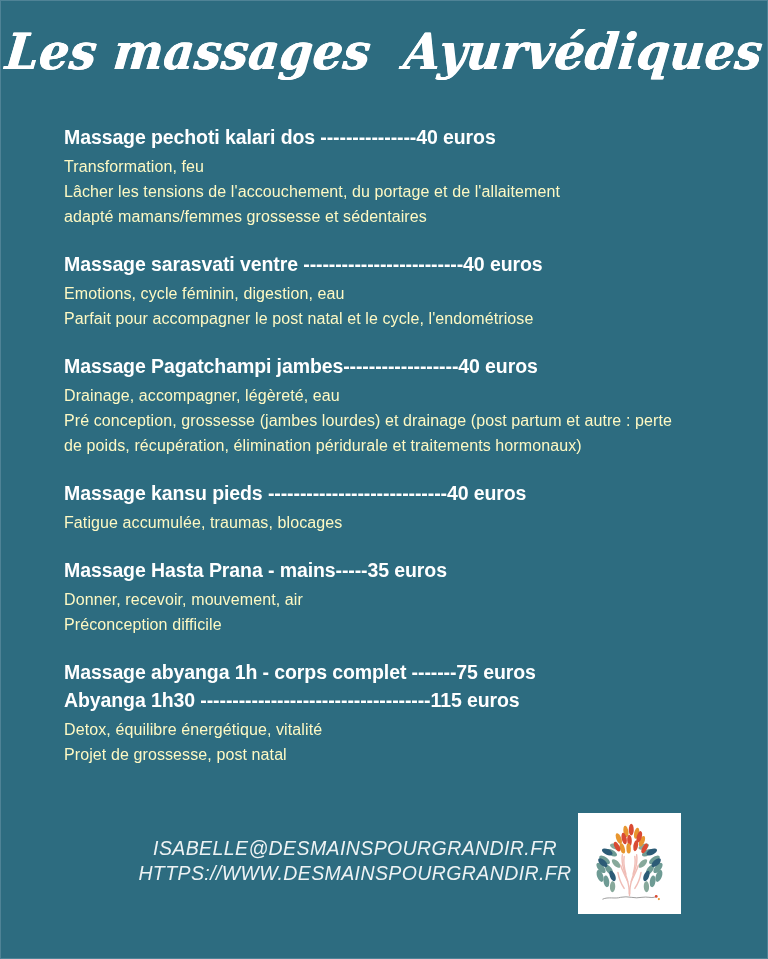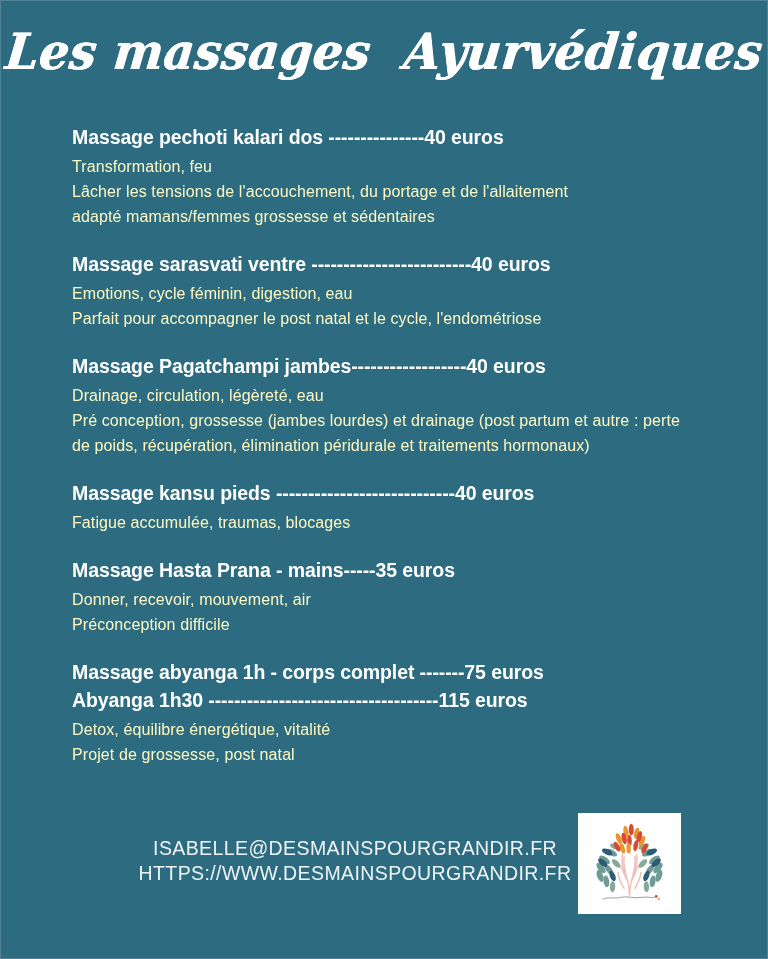--- a/index.html
+++ b/index.html
@@ -51,21 +51,21 @@
     line-height: 1.1;
     letter-spacing: 0.5px;
     transform: skewX(-6deg) scaleY(1.06);
     text-shadow: 0.6px 0 0 #ffffff, -0.3px 0 0 #ffffff;
     white-space: pre;
   }
 
   
   .content {
     position: absolute;
-    left: 72px;
+    left: 64px;
     top: 124px;
     width: 618px;
   }
 
   .block {
     margin-bottom: 22px;
   }
 
   .heading {
     color: #ffffff;
@@ -95,20 +95,21 @@
     width: 608px;
   }
 
   
   .footer {
     position: absolute;
     left: 0;
     top: 836px;
     width: 710px;
     text-align: center;
+    font-style: italic;
   }
   .footer-line {
     color: #eef3f4;
     font-size: 19.5px;
     line-height: 25px;
     letter-spacing: 0.4px;
     margin: 0;
     white-space: pre;
   }
 
@@ -145,21 +146,21 @@
     </div>
 
     <div class="block">
       <p class="heading">Massage sarasvati ventre -------------------------40 euros</p>
       <p class="line">Emotions, cycle féminin, digestion, eau</p>
       <p class="line">Parfait pour accompagner le post natal et le cycle, l'endométriose</p>
     </div>
 
     <div class="block">
       <p class="heading">Massage Pagatchampi jambes------------------40 euros</p>
-      <p class="line">Drainage, circulation, légèreté, eau</p>
+      <p class="line">Drainage, accompagner, légèreté, eau</p>
       <p class="line justify">Pré conception, grossesse (jambes lourdes) et drainage (post partum et autre : perte de poids, récupération, élimination péridurale et traitements hormonaux)</p>
     </div>
 
     <div class="block">
       <p class="heading">Massage kansu pieds ----------------------------40 euros</p>
       <p class="line">Fatigue accumulée, traumas, blocages</p>
     </div>
 
     <div class="block">
       <p class="heading">Massage Hasta Prana - mains-----35 euros</p>

